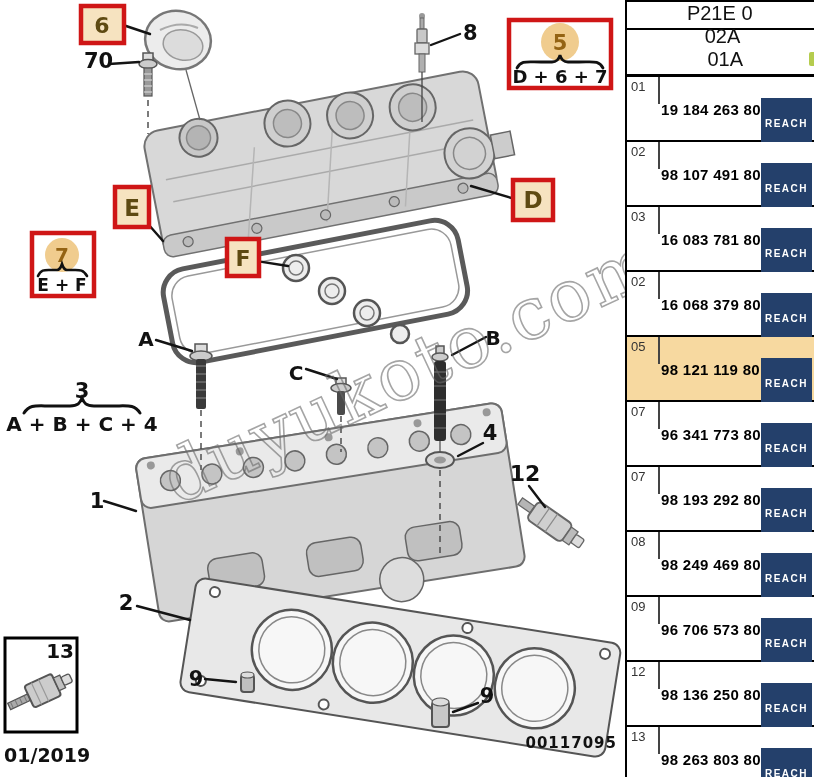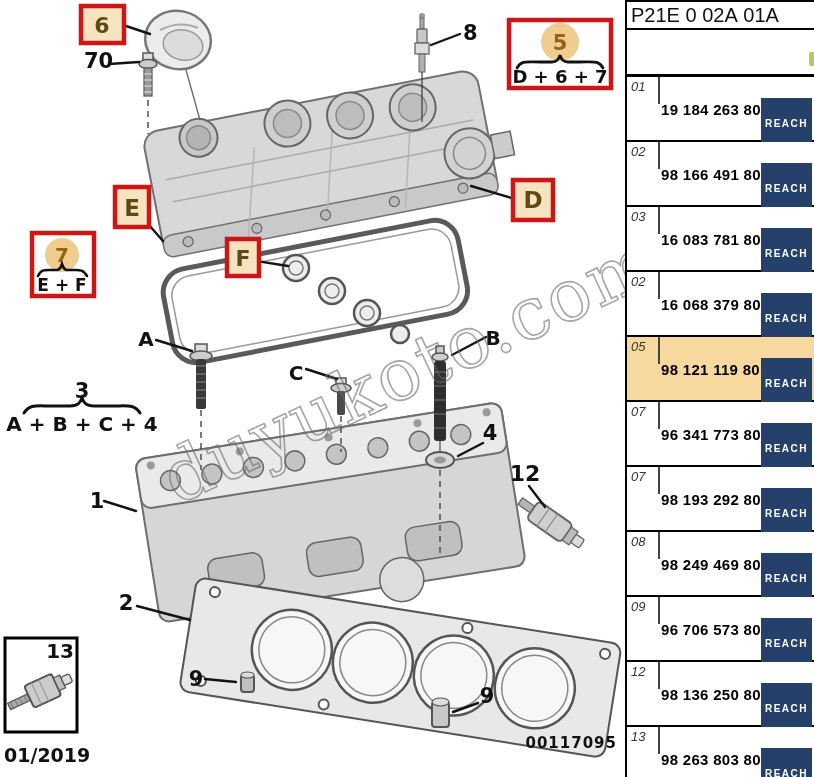--- a/index.html
+++ b/index.html
@@ -12,30 +12,30 @@
   svg .circle-num{fill:#946313;}
   svg .fig-num{letter-spacing:1px;}
   svg .watermark{font-family:"DejaVu Serif",serif;font-weight:normal;
        fill:#ffffff;fill-opacity:.08;stroke:#6a6a6a;stroke-width:1.6;opacity:.6;
        letter-spacing:2px;}
   
   #parts-panel{position:absolute;left:625px;top:0;width:189px;height:777px;
        border-left:2px solid #000;border-top:2px solid #000;background:#fff;
        box-sizing:border-box;overflow:hidden;}
   .panel-header{height:26px;border-bottom:2px solid #000;display:flex;
-       align-items:center;padding-left:4px;font-size:20px;white-space:pre;color:#111;}
+       align-items:center;padding-left:4px;font-size:20px;white-space:pre;color:#111;flex-direction:column;}
   .panel-header b{font-weight:normal;}
   .spacer-row{height:44px;border-bottom:3px solid #000;position:relative;}
   .sliver{position:absolute;right:0;top:22px;width:5px;height:14px;
        background:#b5cc4e;border-radius:2px 0 0 2px;}
   .row{height:63px;border-bottom:2px solid #000;position:relative;background:#fff;}
   .row.hl{background:#f7d9a0;}
   .row::after{content:"";position:absolute;left:31px;top:0;width:2px;height:27px;
        background:#444;}
-  .idx{position:absolute;left:4px;top:2px;font-size:13px;color:#333;font-style:italic;}
+  .idx{position:absolute;left:4px;top:2px;font-size:13px;color:#333;}
   .pn{position:absolute;left:34px;top:24px;font-size:15px;font-weight:bold;color:#000;
        letter-spacing:.3px;}
   .reach{position:absolute;right:2px;top:21px;background:#24406b;color:#fff;
        font-size:10px;font-weight:bold;letter-spacing:1.5px;padding:21px 4px;line-height:1;}
 </style>
 </head>
 <body>
 
 <div id="diagram-wrap">
 <svg width="625" height="777" viewBox="0 0 625 777" xmlns="http://www.w3.org/2000/svg">
@@ -274,21 +274,21 @@
       <span class="sliver"></span>
     </div>
 
   <div class="row">
     <span class="idx">01</span>
     <span class="pn">19 184 263 80</span>
     <span class="reach">REACH</span>
   </div>
   <div class="row">
     <span class="idx">02</span>
-    <span class="pn">98 166 491 80</span>
+    <span class="pn">98 107 491 80</span>
     <span class="reach">REACH</span>
   </div>
   <div class="row">
     <span class="idx">03</span>
     <span class="pn">16 083 781 80</span>
     <span class="reach">REACH</span>
   </div>
   <div class="row">
     <span class="idx">02</span>
     <span class="pn">16 068 379 80</span>

